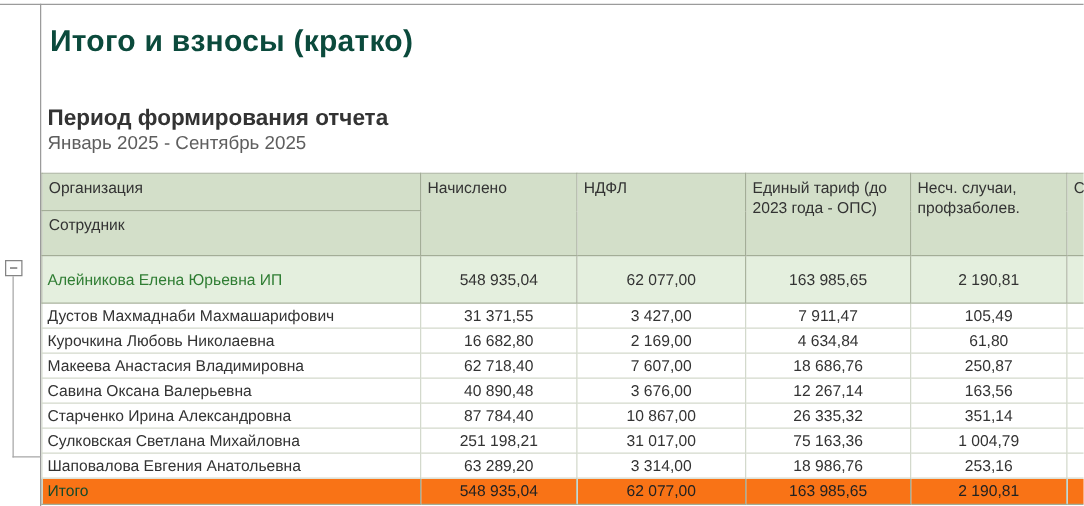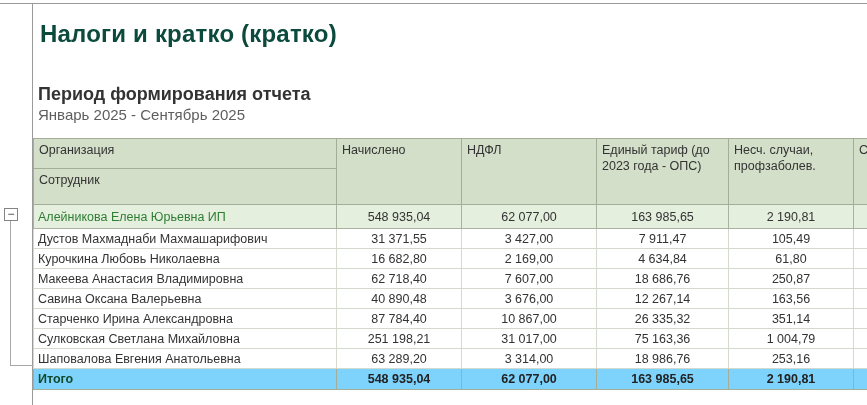--- a/index.html
+++ b/index.html
@@ -28,35 +28,35 @@
 
   table.rep th { background: #d3dfc9; border: 1px solid #a3ad97; font-weight: normal;
     text-align: left; vertical-align: top; padding: 4px 4px 2px 5px; color: #333333;
     white-space: normal; line-height: 1.25; }
   th.hdr-left { vertical-align: middle; padding-top: 2px; }
 
   table.rep td { border: 1px solid #d3d9cc; padding: 0 4px; height: 20px; vertical-align: middle; }
   td.num { text-align: center; }
   td.name { padding-left: 20px; }
 
-  tr.group td { background: #e4efde; border-color: #a9b39d; height: 24px; }
+  tr.group td { background: #e4efde; border-color: #a9b39d; height: 38px; }
   tr.group td.gname { color: #2f7d33; padding-left: 4px; }
 
-  tr.total td { background: #7dd3fc; border-color: #a3ad97; font-weight: bold; height: 21px; color: #222; }
+  tr.total td { background: #f97316; border-color: #a3ad97; font-weight: normal; height: 21px; color: #222; }
   tr.total td.tlabel { color: #12492c; padding-left: 4px; }
 </style>
 </head>
 <body>
 
 <div class="canvas">
 
   <div class="top-rule"></div>
   <div class="left-rule"></div>
 
-  <div class="report-title">Налоги и кратко (кратко)</div>
+  <div class="report-title">Итого и взносы (кратко)</div>
   <div class="report-subtitle">Период формирования отчета</div>
   <div class="report-period">Январь 2025 - Сентябрь 2025</div>
 
   <div class="expander">
     <span>−</span>
   </div>
   <div class="tree-vline"></div>
   <div class="tree-hline"></div>
 
   <div class="table-wrap">

